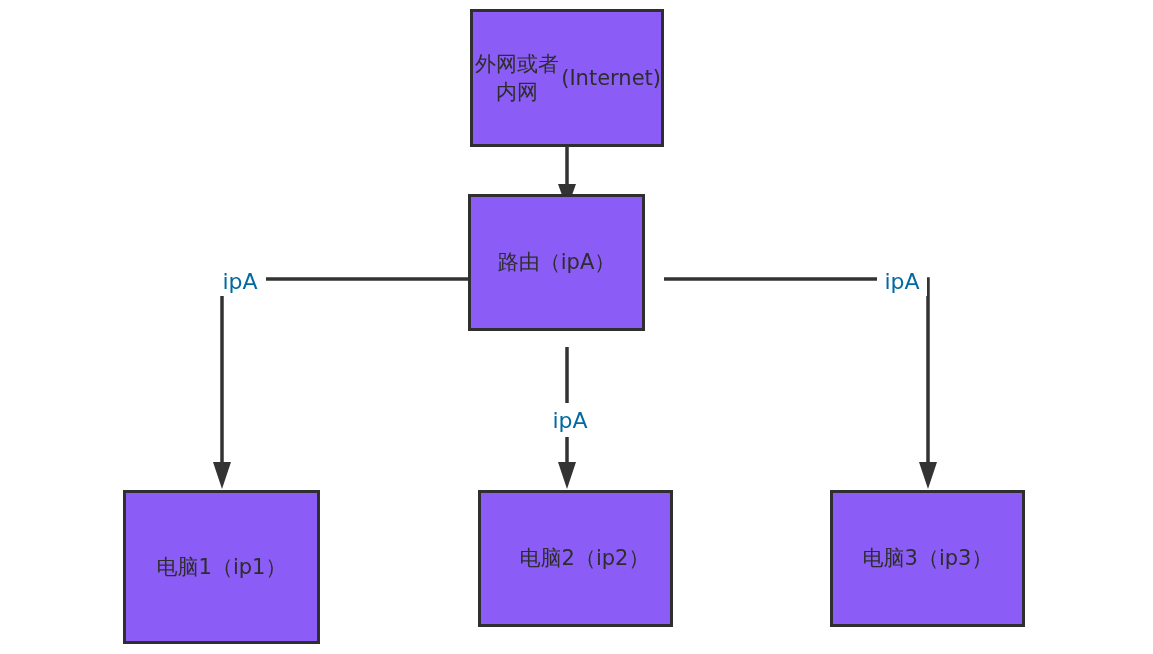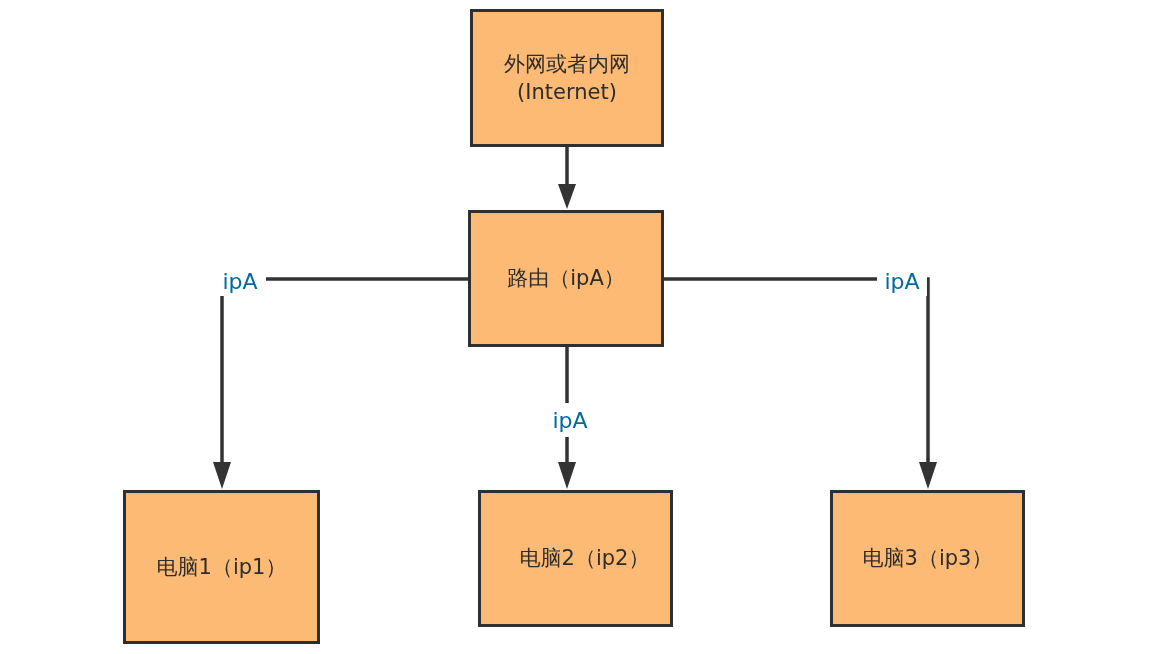--- a/index.html
+++ b/index.html
@@ -20,32 +20,31 @@
     left: 0;
     top: 0;
     width: 1153px;
     height: 654px;
     pointer-events: none;
   }
   .node {
     position: absolute;
     box-sizing: border-box;
     border: 3px solid #2f2f2f;
-    background: #fdba74;
+    background: #8b5cf6;
     display: flex;
-    flex-direction: column;
     align-items: center;
     justify-content: center;
     color: #2d2d2d;
     font-size: 21px;
     line-height: 1.35;
     text-align: center;
   }
   #node-internet { left: 470px; top: 9px;   width: 194px; height: 138px; }
-  #node-router   { left: 468px; top: 210px; width: 196px; height: 137px; }
+  #node-router   { left: 468px; top: 194px; width: 177px; height: 137px; }
   #node-pc1      { left: 123px; top: 490px; width: 197px; height: 154px; }
   #node-pc2      { left: 478px; top: 490px; width: 195px; height: 137px; padding-left: 18px; }
   #node-pc3      { left: 830px; top: 490px; width: 195px; height: 137px; }
   .edge-label {
     position: absolute;
     background: #ffffff;
     color: #0369a1;
     font-size: 22px;
     display: flex;
     align-items: center;

